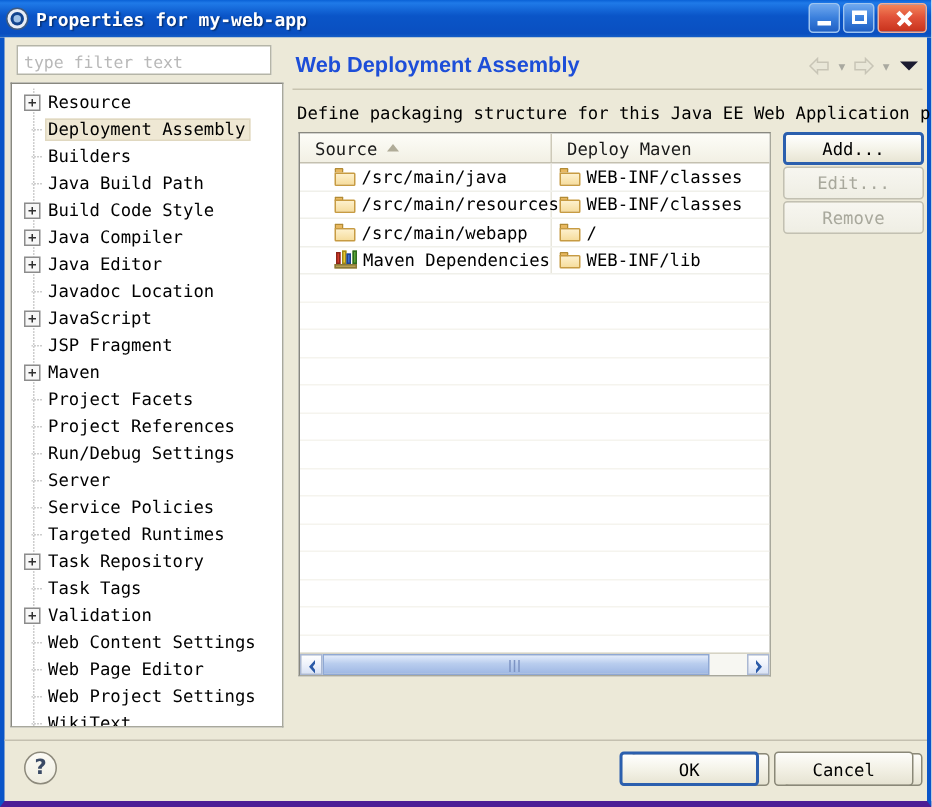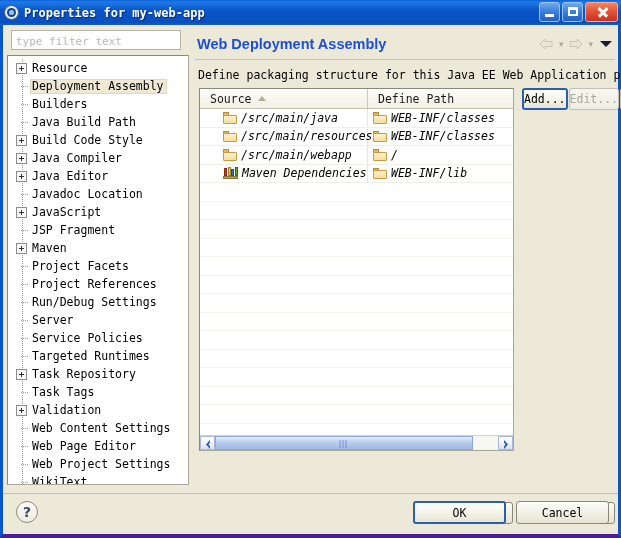--- a/index.html
+++ b/index.html
@@ -303,21 +303,20 @@
     display: flex;
     height: 17.5px;
     align-items: center;
     border-bottom: 1px solid #f0f0ea;
     cursor: default;
   }
   .td {
     display: flex; align-items: center;
     box-sizing: border-box;
     height: 100%;
-    font-style: italic;
   }
   .td.c1 { width: 168px; padding-left: 23px; border-right: 1px solid #e8e6dc;}
   .td.c2 { width: 145px; padding-left: 5px; }
   .cell-text {
     font-family: "DejaVu Sans Mono", monospace;
     font-size: 11.5px;
     color: #000000;
     white-space: nowrap;
     margin-left: 4px;
   }
@@ -418,21 +417,21 @@
     background: #7d94c4;
   }
   .sb-grip i:nth-child(1){ left:0; }
   .sb-grip i:nth-child(2){ left:3px; }
   .sb-grip i:nth-child(3){ left:6px; }
 
   
   .side-buttons {
     position: absolute; left: 329px; top: 60px;
     width: 94px;
-    display: flex; flex-direction: row; gap: 1px;
+    display: flex; flex-direction: column; gap: 1px;
   }
   .xp-btn {
     height: 22px;
     background: linear-gradient(to bottom, #fdfdfa 0%, #f3f1e6 48%, #e6e3d2 100%);
     border: 1px solid #8a8878;
     border-radius: 3px;
     box-sizing: border-box;
     font-family: "DejaVu Sans Mono", monospace;
     font-size: 11.5px;
     color: #000000;
@@ -661,21 +660,21 @@
 
       <div class="desc-text">Define packaging structure for this Java EE Web Application project.</div>
 
       <div class="table-wrap">
         <div class="table-head">
           <div class="th c1">
             <span>Source</span>
             <span class="sort-arrow"></span>
           </div>
           <div class="th c2">
-            <span>Define Path</span>
+            <span>Deploy Maven</span>
           </div>
         </div>
         <div class="table-body" id="table-body">
             <div class="tr">
               <div class="td c1">
                 <span class="folder-icon">
                   <span class="tab"></span>
                   <span class="body"></span>
                 </span>
                 <span class="cell-text">/src/main/java</span>

